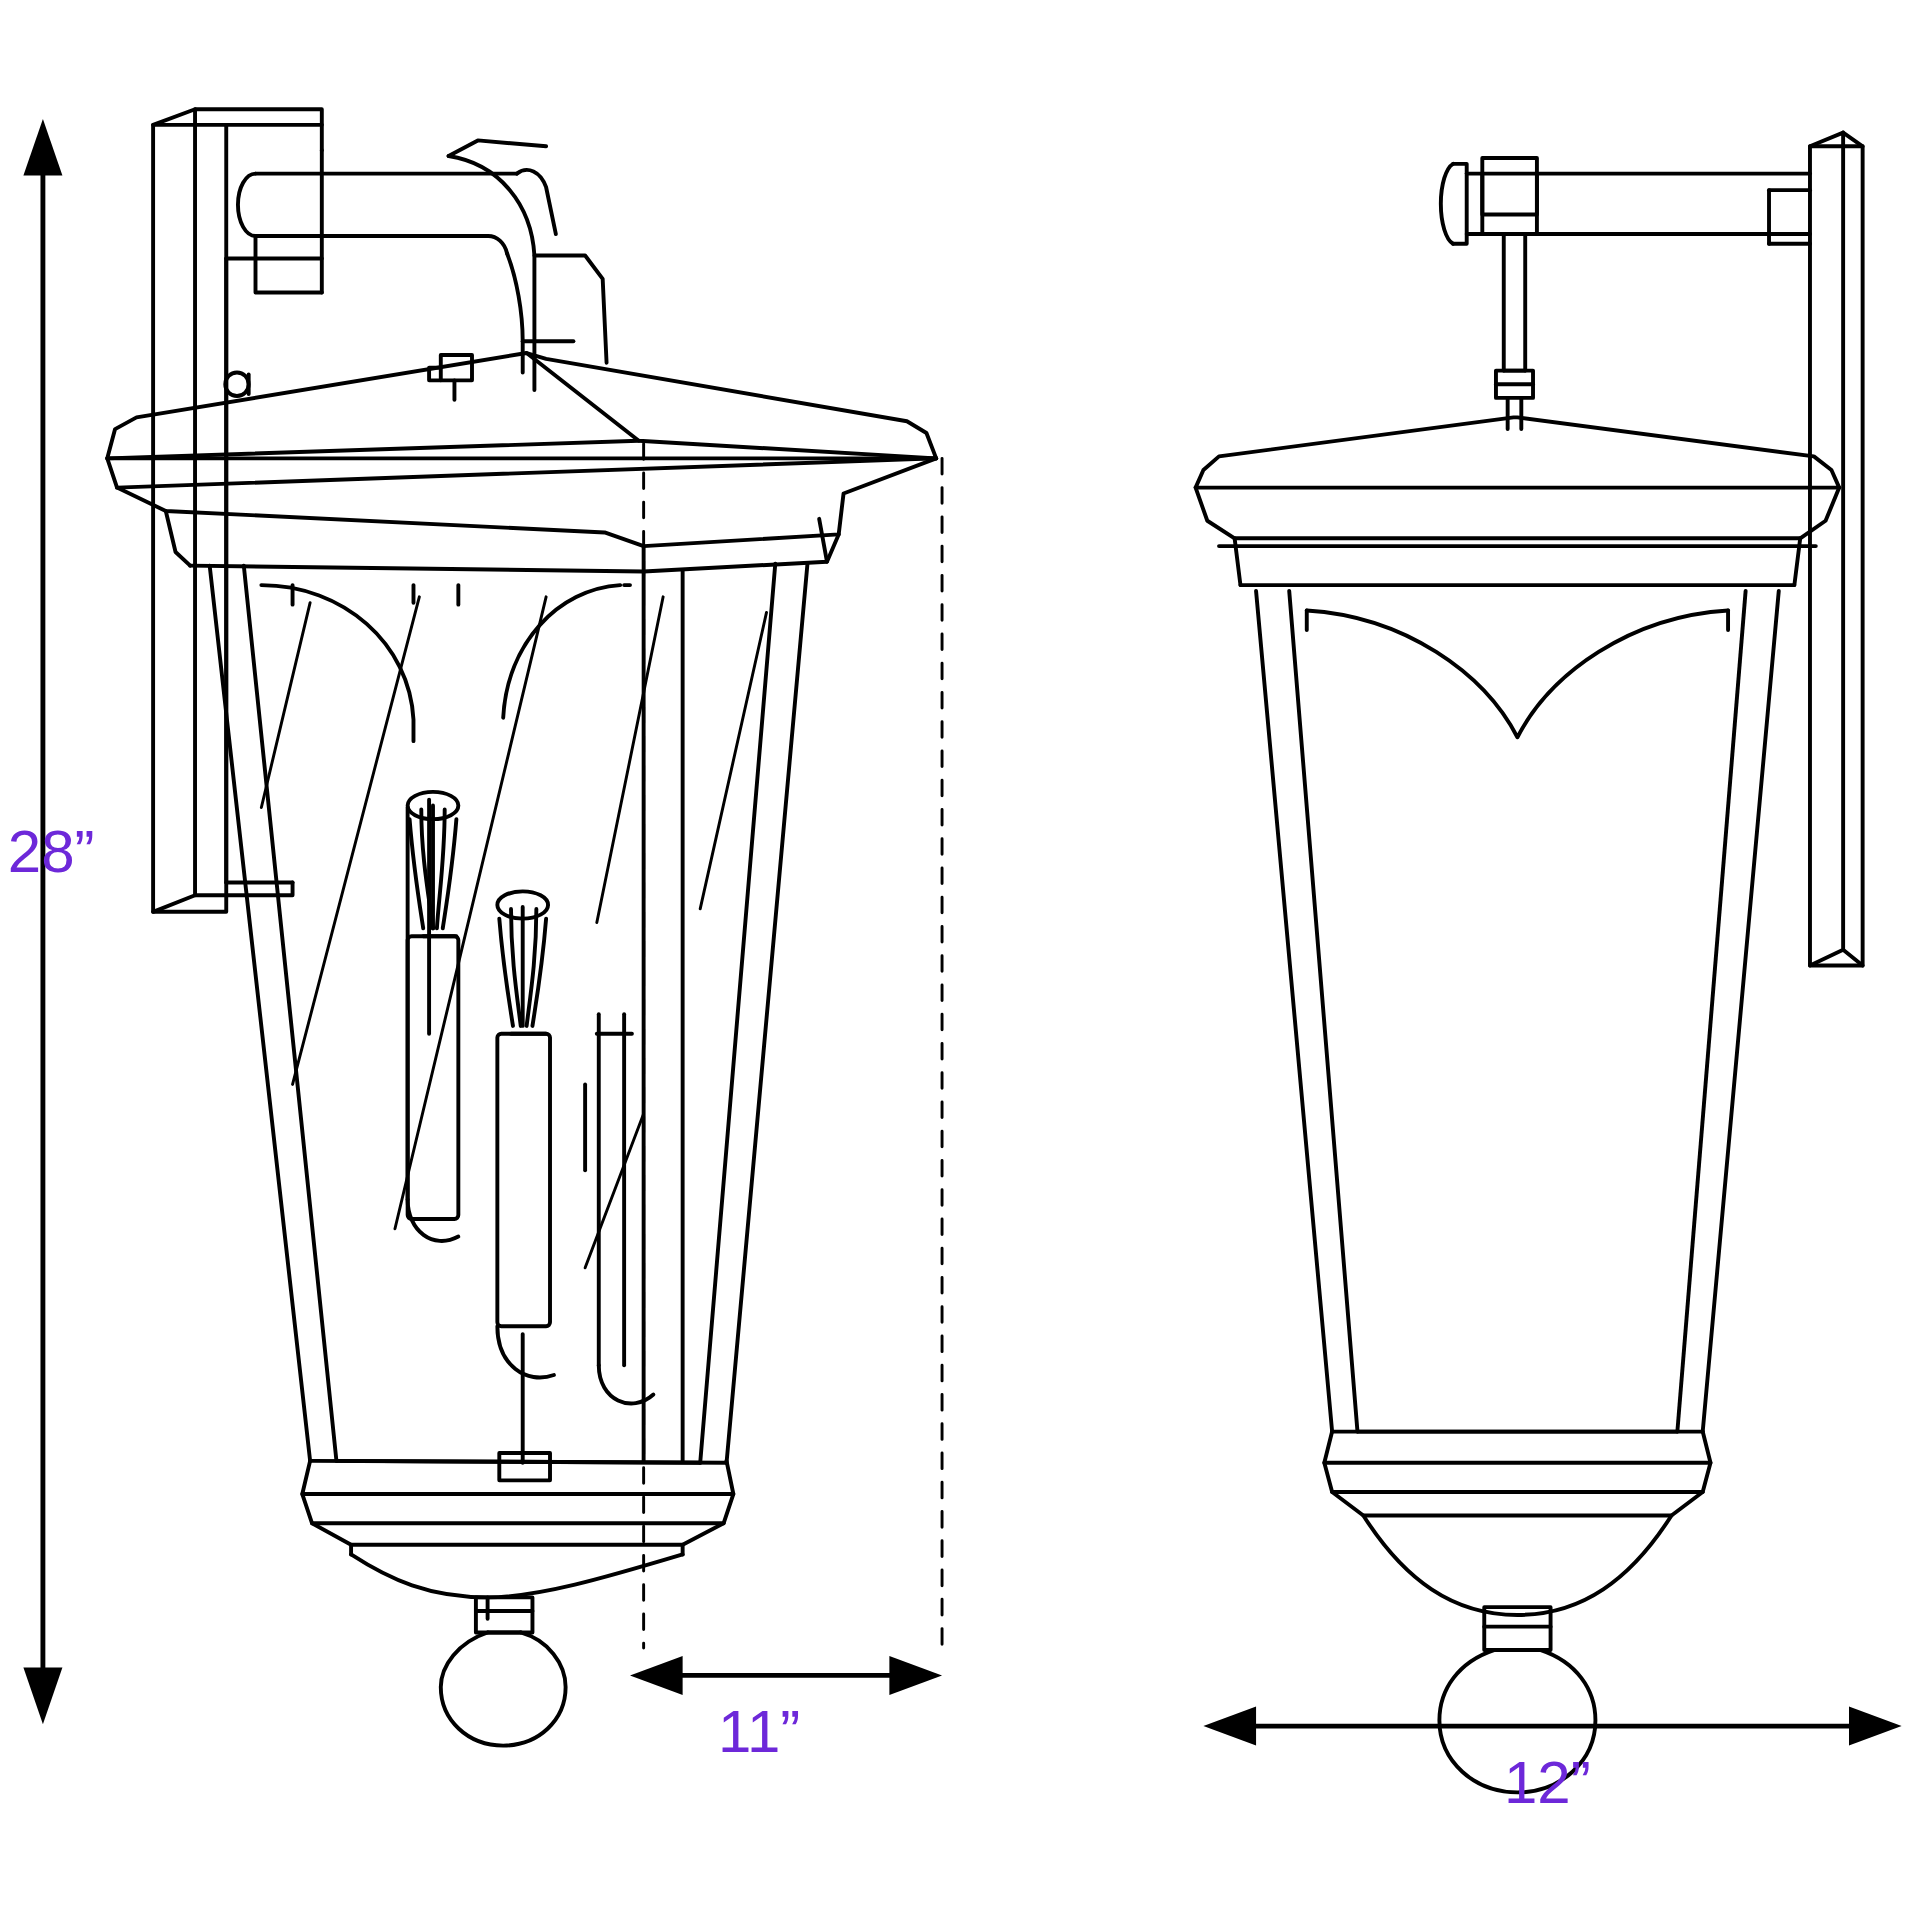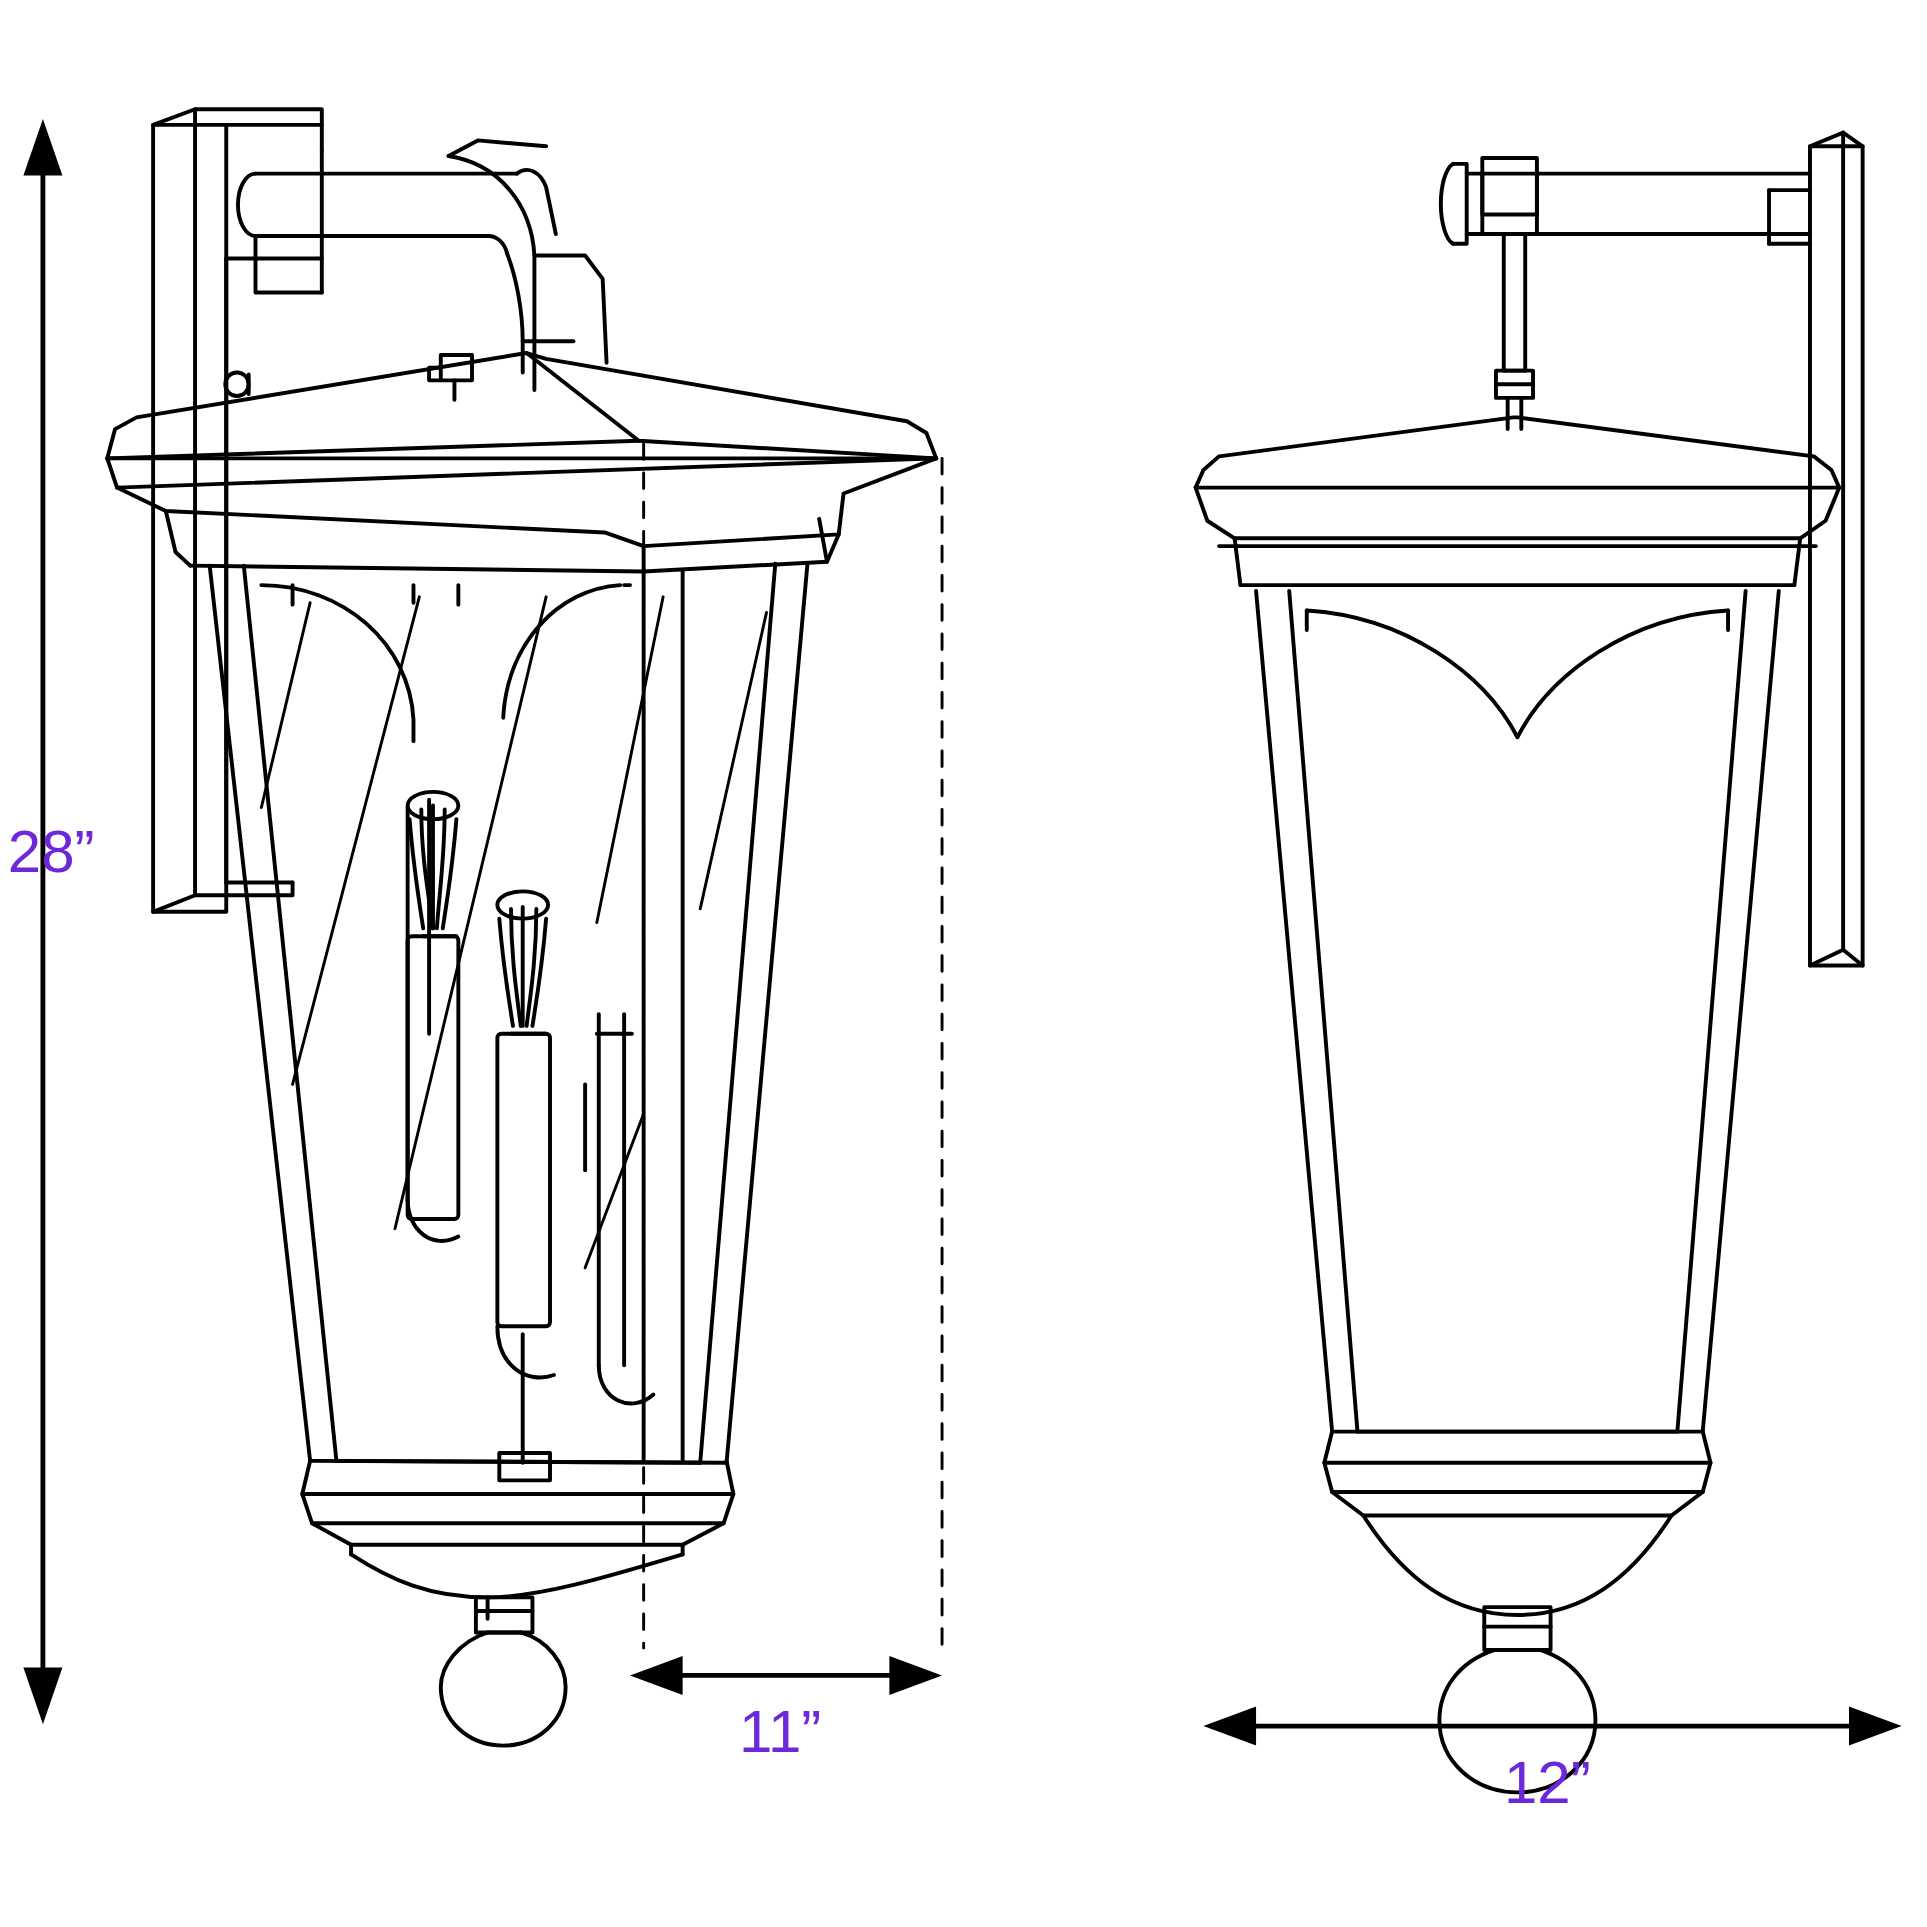--- a/index.html
+++ b/index.html
@@ -29,21 +29,21 @@
     font-weight: 400;
     white-space: nowrap;
     letter-spacing: 0px;
   }
   #label-height {
     left: 7.8px;
     top: 817px;
     font-size: 60px;
   }
   #label-depth {
-    left: 739px;
+    left: 718px;
     top: 1697px;
     font-size: 60px;
   }
   #label-width {
     left: 1504px;
     top: 1748px;
     font-size: 60px;
   }
 </style>
 </head>

